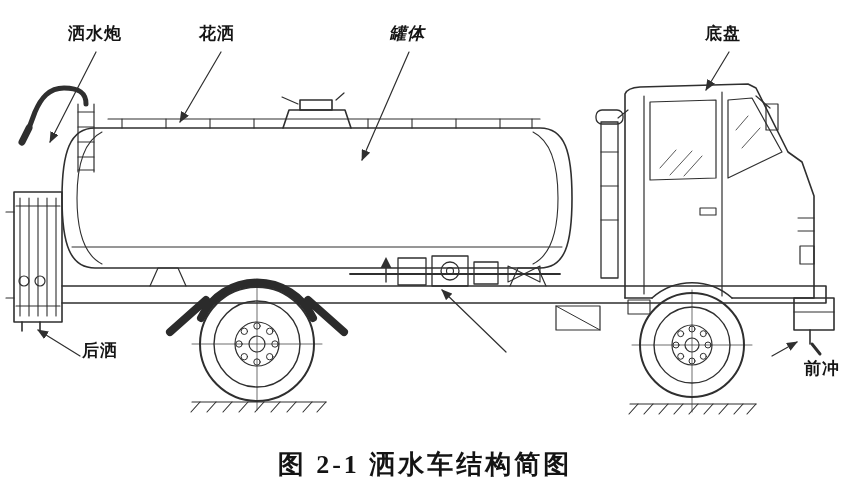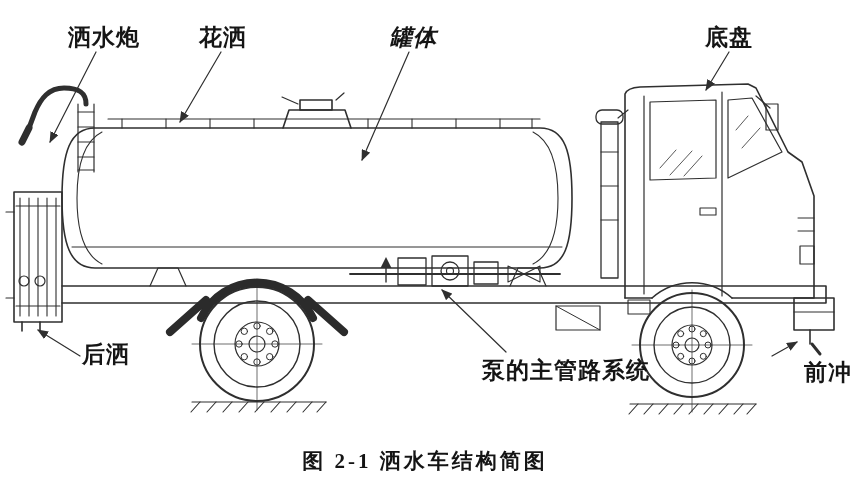--- a/index.html
+++ b/index.html
@@ -2,26 +2,26 @@
 <html><head>
 <meta charset="utf-8">
 <style>
   html,body{margin:0;padding:0;background:#ffffff;}
   .stage{
     position:relative;width:850px;height:500px;background:#ffffff;
     font-family:"Liberation Serif", serif;overflow:hidden;
   }
   .stage svg{position:absolute;left:0;top:0;}
   .part-label{
-    position:absolute;font-size:23px;font-weight:700;color:#151515;
+    position:absolute;font-size:17px;font-weight:700;color:#151515;
     letter-spacing:1px;white-space:nowrap;
   }
   .figure-caption{
     position:absolute;left:0;top:447px;width:850px;text-align:center;
-    font-size:21px;font-weight:600;color:#141414;letter-spacing:3px;
+    font-size:26px;font-weight:600;color:#141414;letter-spacing:3px;
   }
 </style>
 </head>
 <body>
 
 <div class="stage">
 
   <svg width="850" height="500" viewBox="0 0 850 500">
     <defs>
       <marker id="arr" markerWidth="11" markerHeight="9" refX="10" refY="4.5" orient="auto" markerUnits="userSpaceOnUse">
@@ -177,19 +177,18 @@
   <div class="part-label" style="left:68px;top:22px;">洒水炮</div>
 
   <div class="part-label" style="left:199px;top:22px;">花洒</div>
 
   <div class="part-label" style="left:389px;top:22px;font-style:italic;">罐体</div>
 
   <div class="part-label" style="left:705px;top:22px;">底盘</div>
 
   <div class="part-label" style="left:82px;top:339px;">后洒</div>
 
-  <div class="part-label" style="left:482px;top:355px;">泵的主管路系统</div>
 
   <div class="part-label" style="left:760px;top:357px;margin-left:44px;">前冲</div>
 
   <div class="figure-caption">图 2-1 洒水车结构简图</div>
 
 </div>
 
 </body></html>

